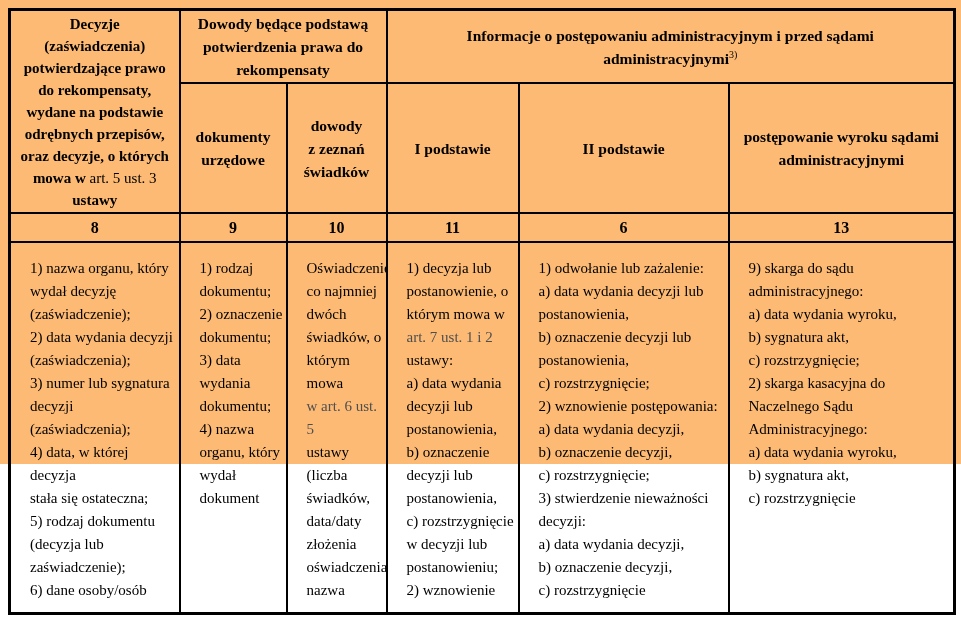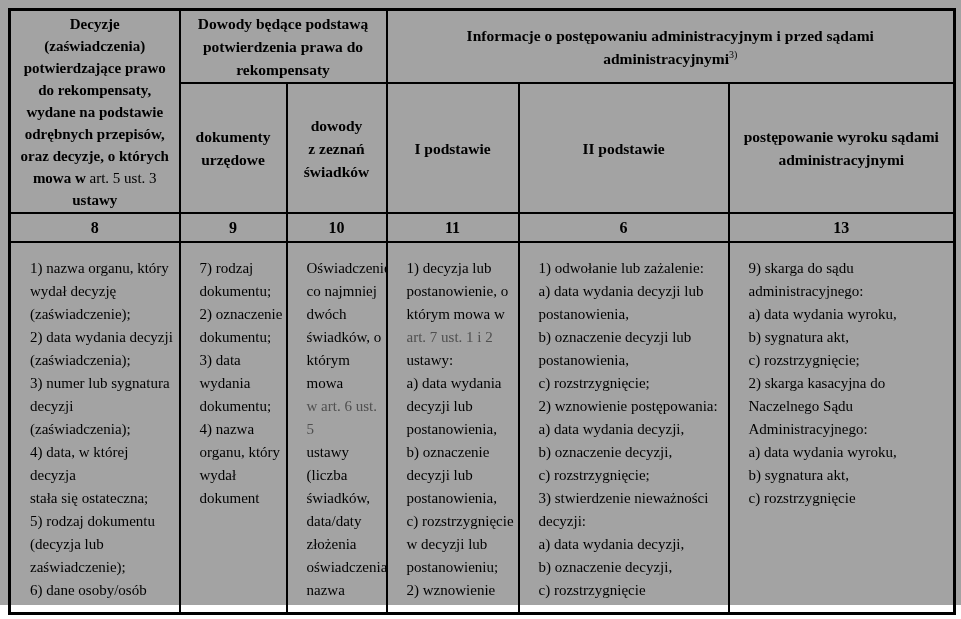--- a/index.html
+++ b/index.html
@@ -2,21 +2,21 @@
 <html><head>
 <meta charset="utf-8">
 <style>
   * { box-sizing: border-box; margin: 0; padding: 0; }
   html, body {
     width: 961px; height: 619px;
     background: #ffffff;
     font-family: "Liberation Serif", serif;
     color: #000000;
   }
-  .page { position: relative; width: 961px; height: 605px; background: #a3a3a3; }
+  .page { position: relative; width: 961px; height: 464px; background: #fdba74; }
   table.doc {
     position: absolute; left: 8px; top: 8px;
     width: 945px;
     border-collapse: collapse;
     table-layout: fixed;
     border: 3px solid #000000;
   }
   td { border: 2px solid #000000; overflow: hidden; }
 
   
@@ -122,21 +122,21 @@
 stała się ostateczna;
 5) rodzaj dokumentu
 (decyzja lub
 zaświadczenie);
 6) dane osoby/osób
 uprawnionej(-nych):
 a) imię i nazwisko,
 b) imię ojca,</div>
         </td>
         <td class="bcell">
-          <div class="cb">7) rodzaj
+          <div class="cb">1) rodzaj
 dokumentu;
 2) oznaczenie
 dokumentu;
 3) data
 wydania
 dokumentu;
 4) nazwa
 organu, który
 wydał
 dokument</div>

